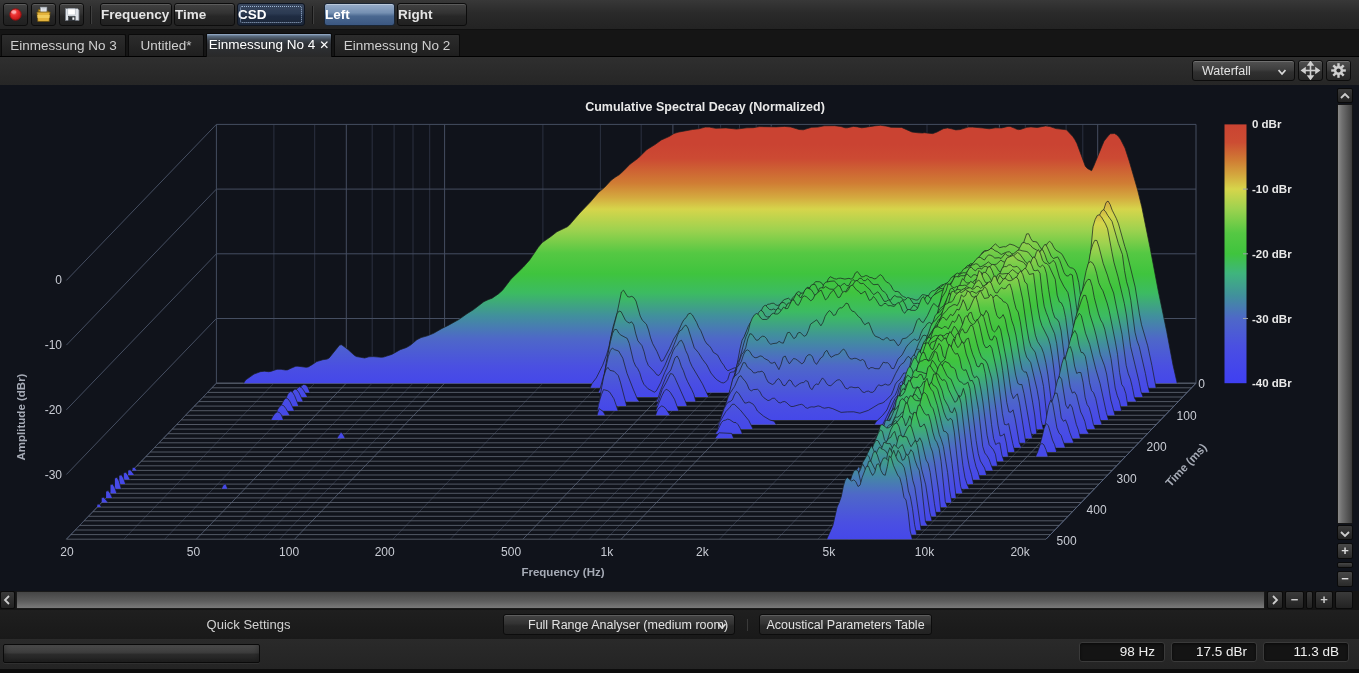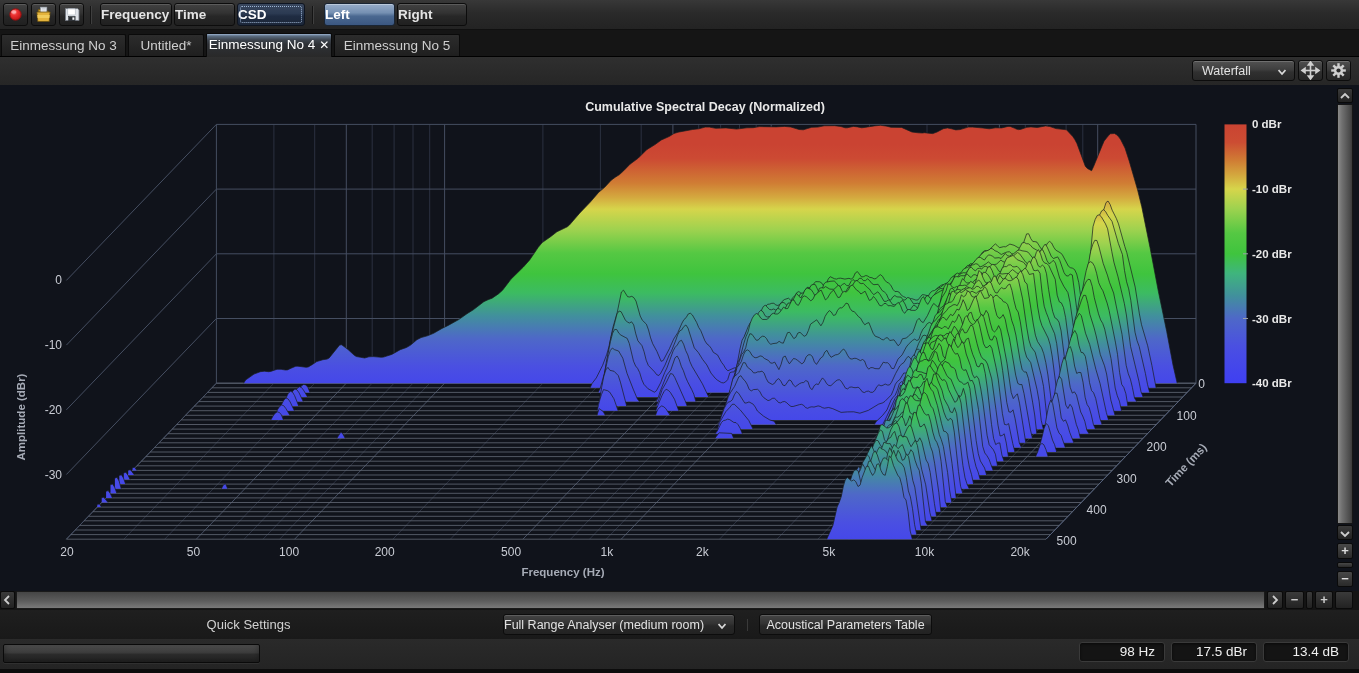--- a/index.html
+++ b/index.html
@@ -43,21 +43,21 @@
 #hsb-l{left:0;top:0;width:15px;height:18px}
 #hsb-th{position:absolute;left:16px;top:0;width:1249px;height:18px;background:linear-gradient(#454545,#5c5c5c 55%,#7a7a7a);border:1px solid #1a1a1a;border-radius:1px}
 #hsb-r{left:1267px;top:0;width:16px;height:18px}
 #hsb-m{left:1285px;top:0;width:19px;height:18px;font-size:13px;font-weight:bold;text-align:center;line-height:16px}
 #hsb-s{left:1306px;top:0;width:7px;height:18px}
 #hsb-p{left:1315px;top:0;width:18px;height:18px;font-size:13px;font-weight:bold;text-align:center;line-height:16px}
 #hsb-c{left:1335px;top:0;width:18px;height:18px}
 
 #qs{position:absolute;left:0;top:610px;width:1359px;height:29px;background:linear-gradient(#1f1f1f,#191919)}
 #qs-lab{position:absolute;left:0;top:7px;width:497px;text-align:center;color:#d2d2d2;font-size:13px}
-#qs-dd{position:absolute;left:503px;top:4px;width:232px;height:21px;border-radius:3px;border:1px solid #0c0c0c;background:linear-gradient(#444,#333 45%,#282828 58%,#222);box-shadow:inset 0 1px 0 rgba(255,255,255,.14);color:#e2e2e2;font-size:12.5px;line-height:20px;padding-left:0}
+#qs-dd{position:absolute;left:503px;top:4px;width:232px;height:21px;border-radius:3px;border:1px solid #0c0c0c;background:linear-gradient(#444,#333 45%,#282828 58%,#222);box-shadow:inset 0 1px 0 rgba(255,255,255,.14);color:#e2e2e2;font-size:12.5px;line-height:20px;padding-left:24px}
 #qs-dd .chev{position:absolute;right:8px;top:7px}
 #qs-sep{position:absolute;left:747px;top:9px;width:1px;height:12px;background:#3a3a3a}
 #qs-btn{position:absolute;left:759px;top:4px;width:173px;height:21px;border-radius:3px;border:1px solid #0c0c0c;background:linear-gradient(#444,#333 45%,#282828 58%,#222);box-shadow:inset 0 1px 0 rgba(255,255,255,.14);color:#e2e2e2;font-size:12.5px;text-align:center;line-height:20px}
 
 #sb{position:absolute;left:0;top:639px;width:1359px;height:30px;background:linear-gradient(#2a2a2a,#242424)}
 #sb-prog{position:absolute;left:3px;top:5px;width:257px;height:19px;border:1px solid #0a0a0a;border-radius:2px;background:linear-gradient(#4c4c4c,#3c3c3c 45%,#2d2d2d 55%,#282828);box-shadow:inset 0 -3px 6px rgba(0,0,0,.35),0 1px 0 rgba(255,255,255,.05)}
 .sbox{position:absolute;top:3px;height:20px;background:#141414;border:1px solid #3a3a3a;border-radius:3px;color:#f0f0f0;font-size:13.5px;text-align:right;line-height:18px;padding-right:9px;box-shadow:inset 0 1px 3px rgba(0,0,0,.6)}
 #sb1{left:1079px;width:86px}
 #sb2{left:1171px;width:86px}
 #sb3{left:1263px;width:86px}
@@ -96,21 +96,21 @@
   <div class="btn" id="b-time">Time</div>
   <div class="btn" id="b-csd"><span class="dot"></span>CSD</div>
   <div class="sep" style="left:312px"></div>
   <div class="btn" id="b-left">Left</div>
   <div class="btn" id="b-right">Right</div>
  </div>
  <div id="tabs" class="stripes">
   <div class="tab" id="t1">Einmessung No 3</div>
   <div class="tab" id="t2">Untitled*</div>
   <div class="tab act" id="t3">Einmessung No 4 <span style="font-size:12px">✕</span></div>
-  <div class="tab" id="t4">Einmessung No 5</div>
+  <div class="tab" id="t4">Einmessung No 2</div>
  </div>
  <div id="vrow" class="stripes">
   <div id="dd-wf">Waterfall<svg class="chev" viewBox="0 0 8 8">
           <path d="M0.5 2 L4 6 L7.5 2" fill="none" stroke="#d8d8d8" stroke-width="1.8"></path>
         </svg></div>
   <div class="vbtn" id="vb1"><svg width="23" height="19" viewBox="0 0 23 19">
           <g stroke="#d0d0d0" stroke-width="1.6" fill="#d0d0d0">
             <line x1="11.5" y1="3" x2="11.5" y2="16"></line>
             <line x1="5" y1="9.5" x2="18" y2="9.5"></line>
             <path d="M11.5 1l2.2 3h-4.4z"></path>
@@ -472,16 +472,16 @@
   <div id="qs-dd">Full Range Analyser (medium room)<svg class="chev" viewBox="0 0 8 8">
           <path d="M0.5 2 L4 6 L7.5 2" fill="none" stroke="#d8d8d8" stroke-width="1.8"></path>
         </svg></div>
   <div id="qs-sep"></div>
   <div id="qs-btn">Acoustical Parameters Table</div>
  </div>
  <div id="sb" class="stripes">
   <div id="sb-prog"></div>
   <div class="sbox" id="sb1">98 Hz</div>
   <div class="sbox" id="sb2">17.5 dBr</div>
-  <div class="sbox" id="sb3">13.4 dB</div>
+  <div class="sbox" id="sb3">11.3 dB</div>
  </div>
  <div id="bot"></div>
 </div>
 
 </body></html>

